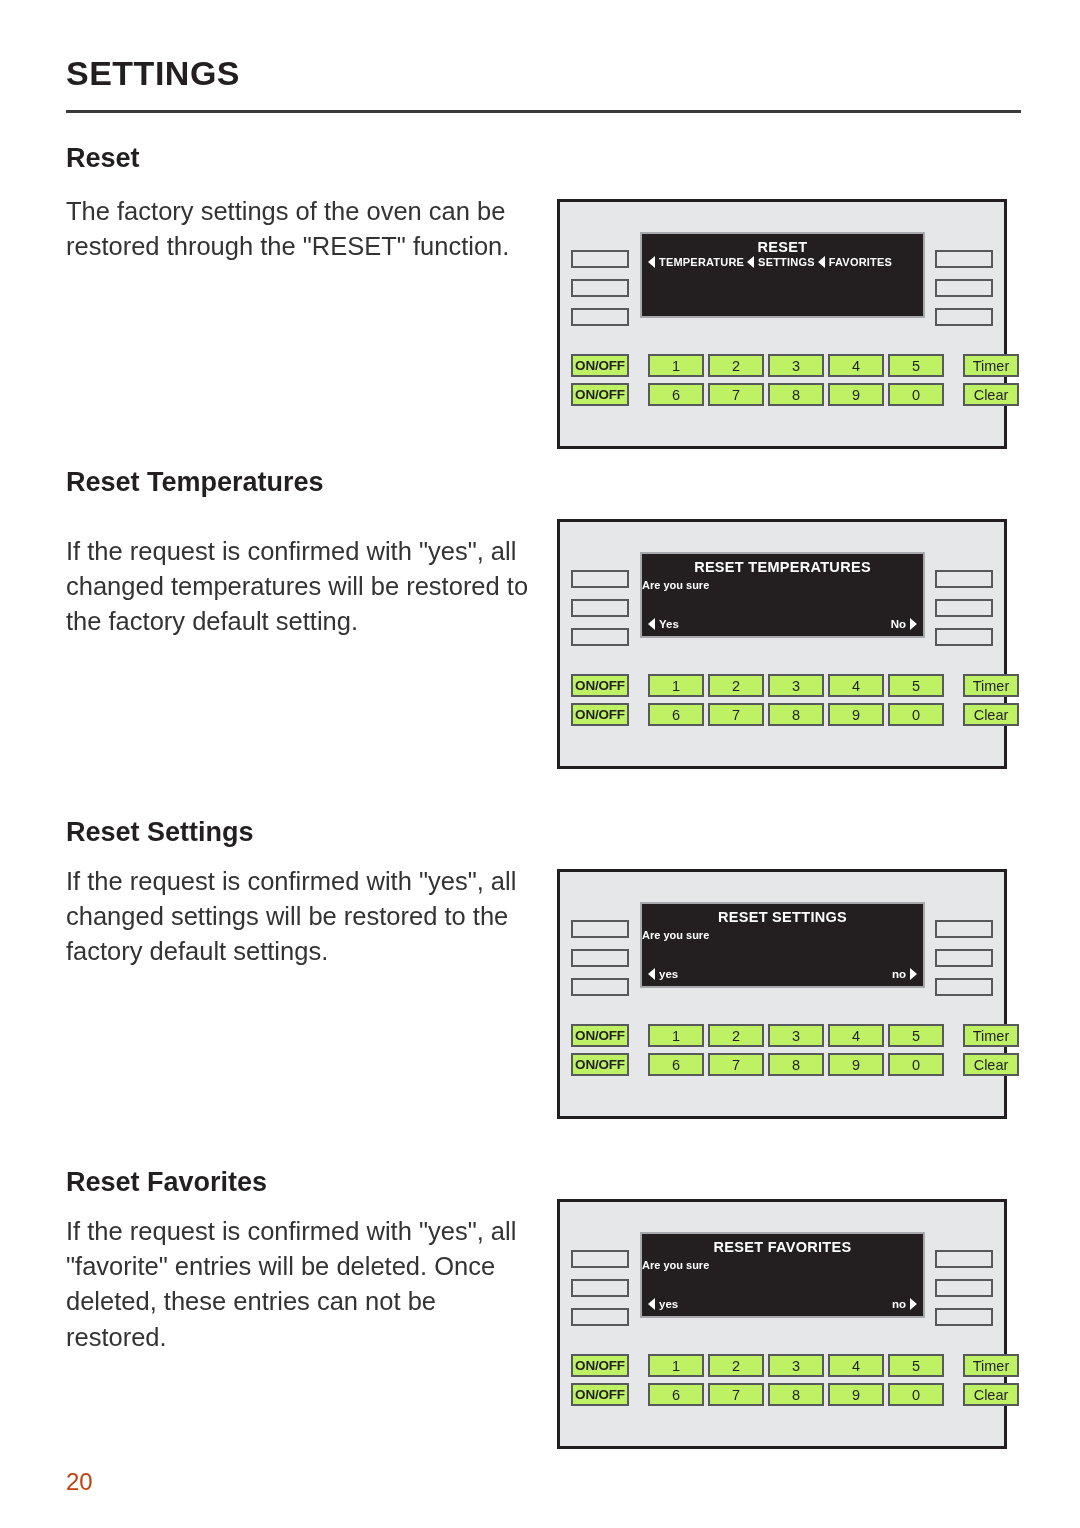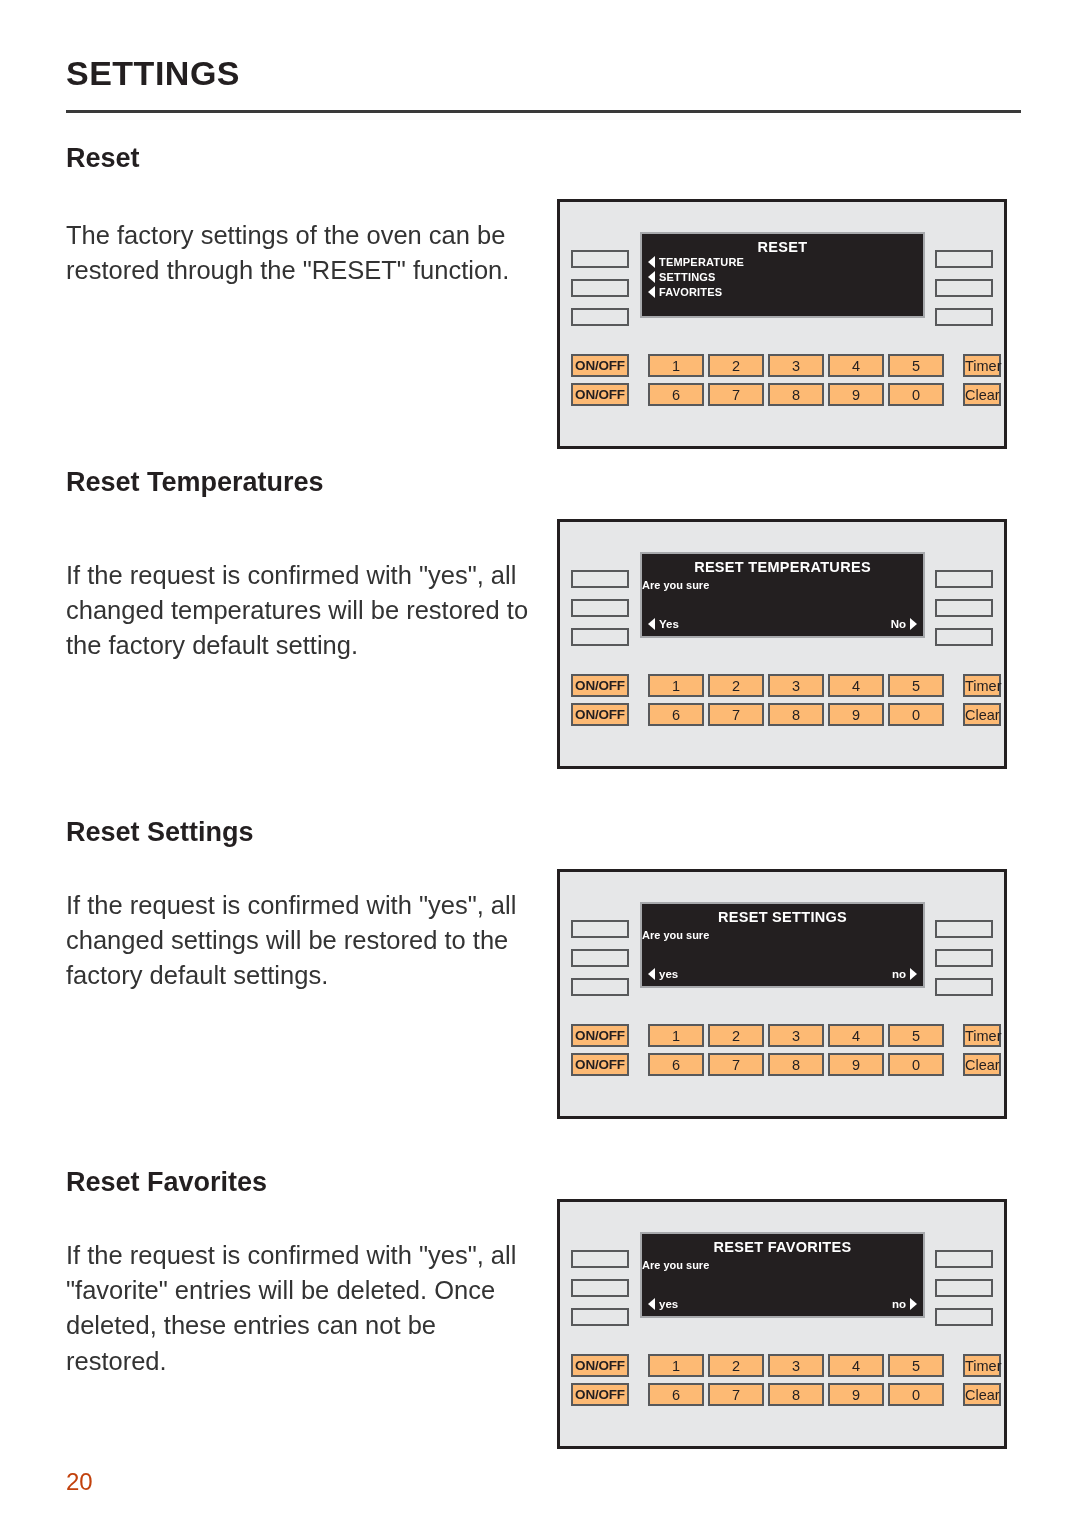--- a/index.html
+++ b/index.html
@@ -46,21 +46,20 @@
     color: #231f20;
   }
   .body-text {
     position: absolute;
     left: 66px;
     width: 470px;
     font-size: 25.5px;
     line-height: 1.38;
     color: #333333;
     white-space: pre-line;
-    margin-top: 24px;
   }
 
   #t-reset        { top: 144px; }
   #p-reset        { top: 194px; }
   #t-temps        { top: 468px; }
   #p-temps        { top: 534px; }
   #t-settings     { top: 818px; }
   #p-settings     { top: 864px; }
   #t-favorites    { top: 1168px; }
   #p-favorites    { top: 1214px; }
@@ -141,21 +140,21 @@
     text-align: left;
     color: #ffffff;
     font-size: 11px;
     font-weight: bold;
   }
   .menu-list {
     position: absolute;
     left: 6px;
     top: 22px;
     display: flex;
-    flex-direction: column;
+    flex-direction: row;
     gap: 3px;
   }
   .menu-row {
     display: flex;
     align-items: center;
     gap: 4px;
     color: #ffffff;
     font-size: 11px;
     font-weight: bold;
     letter-spacing: 0.2px;
@@ -206,32 +205,32 @@
   }
   .kp-col.nums {
     margin-left: 19px;
     margin-right: 19px;
   }
   .kp-row {
     display: flex;
     gap: 4px;
   }
   .key {
-    background: #fdba74;
+    background: #bef264;
     border: 2px solid #58595b;
     box-sizing: border-box;
     font-size: 14.5px;
     color: #231f20;
     text-align: center;
     line-height: 20px;
     height: 23px;
   }
   .key.onoff { width: 58px; font-size: 13.5px; font-weight: bold; letter-spacing: -0.2px; }
   .key.num   { width: 56px; }
-  .key.func  { width: 38px; }
+  .key.func  { width: 56px; }
 </style>
 </head>
 <body>
 
 <div class="page-title">SETTINGS</div>
 <div class="header-rule"></div>
 
 <div class="section-title" id="t-reset">Reset</div>
 <div class="body-text" id="p-reset">The factory settings of the oven can be restored through the "RESET" function.</div>
 

